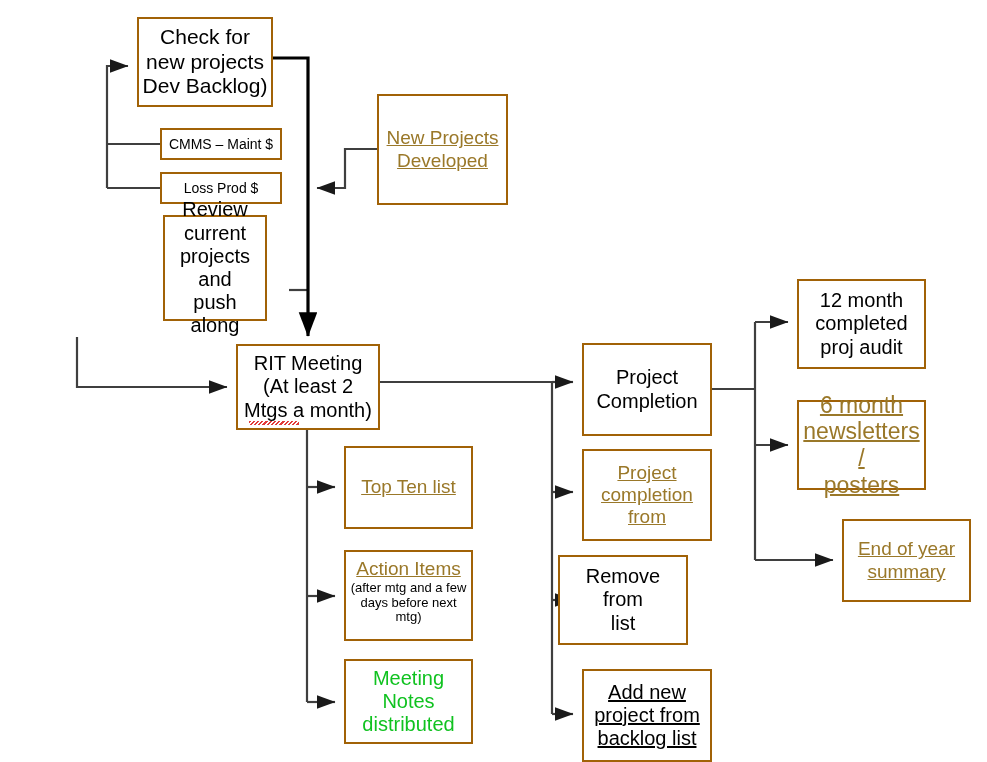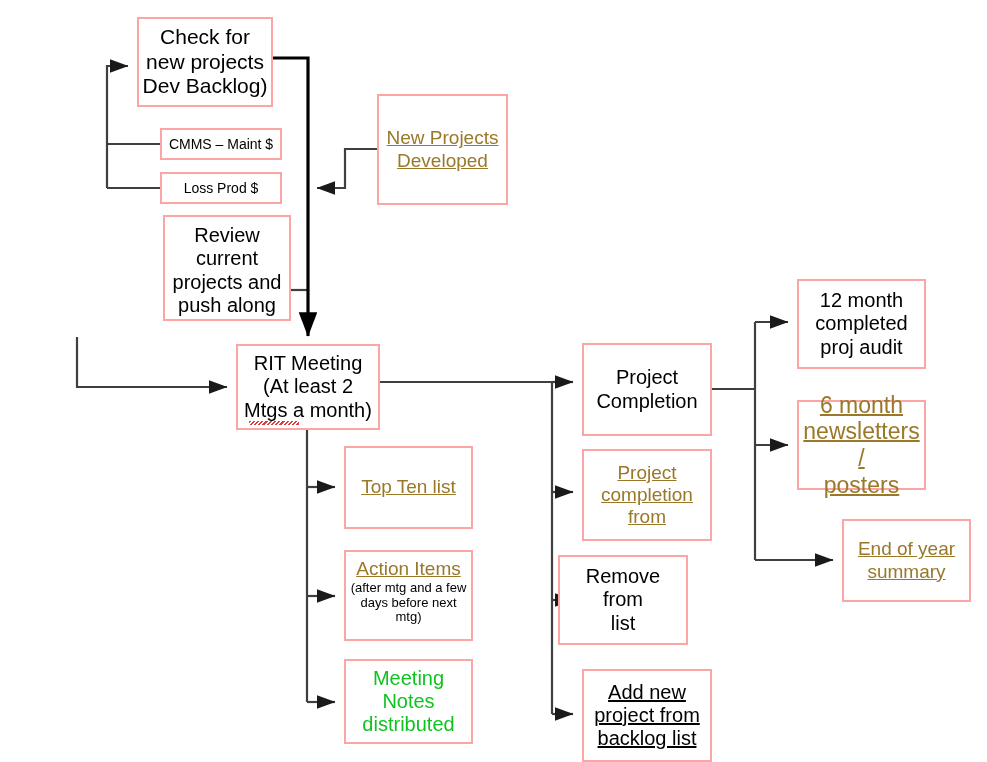--- a/index.html
+++ b/index.html
@@ -21,21 +21,21 @@
     position: absolute;
     left: 0;
     top: 0;
     width: 987px;
     height: 762px;
     pointer-events: none;
   }
   .node {
     position: absolute;
     box-sizing: border-box;
-    border: 2px solid #fca5a5;
+    border: 2px solid #a16207;
     background: #ffffff;
     display: flex;
     flex-direction: column;
     align-items: center;
     justify-content: center;
     text-align: center;
     color: #000000;
     line-height: 1.16;
     padding: 2px 3px;
   }
@@ -131,21 +131,21 @@
 
   <div class="node" style="left:160px; top:172px; width:122px; height:32px; font-size:14px;">
     <span class="txt">Loss Prod $</span>
   </div>
 
   <div class="node" style="left:377px; top:94px; width:131px; height:111px; font-size:19px;">
     <span class="txt gold">New Projects
 Developed</span>
   </div>
 
-  <div class="node" style="left:163px; top:215px; width:128px; height:106px; font-size:20px;justify-content:flex-end;">
+  <div class="node" style="left:163px; top:215px; width:104px; height:106px; font-size:20px;">
     <span class="txt">Review
 current
 projects and
 push along</span>
   </div>
 
 
   <div class="node" style="left:236px; top:344px; width:144px; height:86px; font-size:20px;">
     <span class="txt">RIT Meeting
 (At least 2

